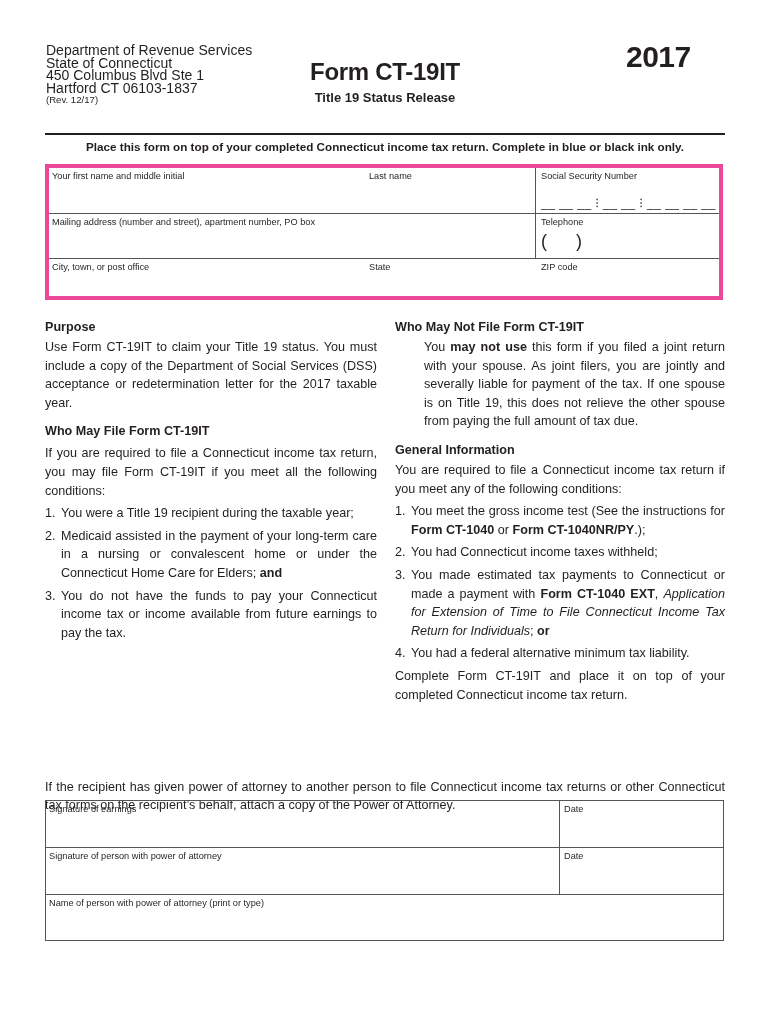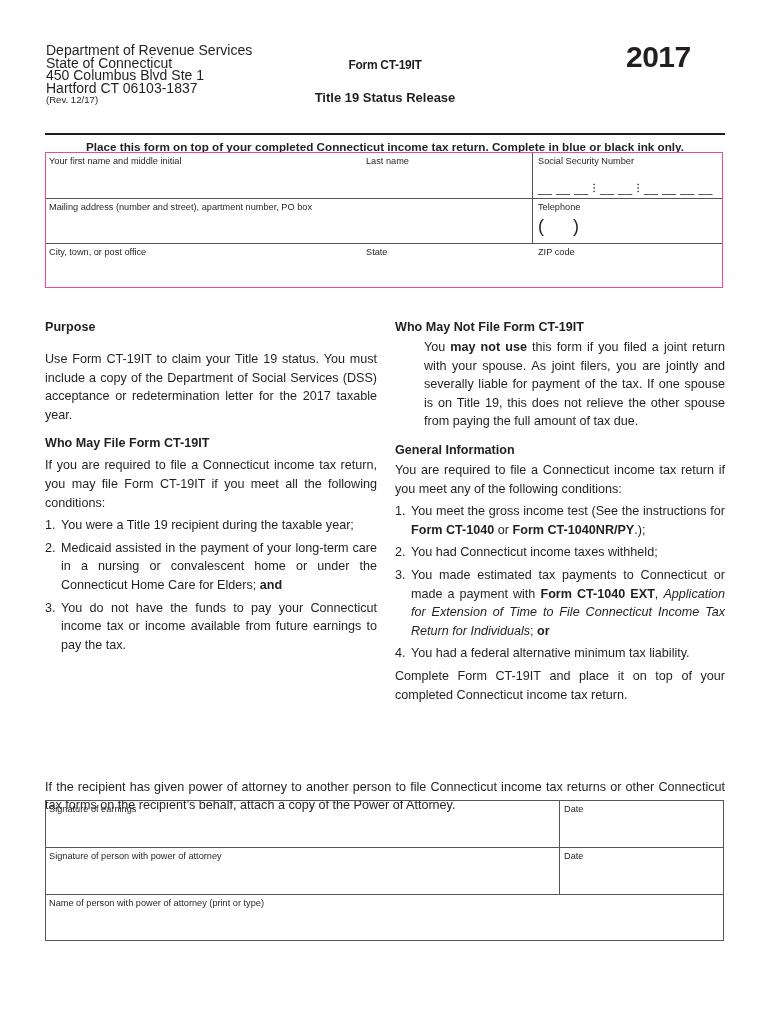--- a/index.html
+++ b/index.html
@@ -1,27 +1,27 @@
 <!DOCTYPE html>
 <html><head>
 <meta charset="utf-8">
 <style>
   html, body { margin:0; padding:0; background:#ffffff; }
   body { width:770px; height:1024px; position:relative; overflow:hidden; color:#231f20; font-family:"Liberation Sans", sans-serif; }
   .abs { position:absolute; }
   .agency { left:46px; top:44px; font-size:14px; line-height:12.6px; }
   .agency div { white-space:nowrap; }
   .rev { left:46px; top:94px; font-size:9.6px; }
-  .form-title { left:300px; top:58px; width:170px; text-align:center; font-size:12px; font-weight:bold; letter-spacing:-0.3px; }
+  .form-title { left:300px; top:58px; width:170px; text-align:center; font-size:24px; font-weight:bold; letter-spacing:-0.3px; }
   .form-subtitle { left:280px; top:90px; width:210px; text-align:center; font-size:13px; font-weight:bold; }
   .year { left:626px; top:40px; font-size:30px; font-weight:bold; letter-spacing:-0.5px; }
   .rule { left:45px; top:133px; width:680px; height:2px; background:#231f20; }
   .instruction { left:45px; top:140px; width:680px; text-align:center; font-size:11.7px; font-weight:bold; }
 
-  .table1 { left:45px; top:152px; width:678px; height:136px; border:1px solid #ec4899; box-sizing:border-box; }
+  .table1 { left:45px; top:164px; width:678px; height:136px; border:4px solid #ec4899; box-sizing:border-box; }
   .hline { position:absolute; left:0; right:0; height:1px; background:#555; }
   .vline { position:absolute; width:1px; background:#555; }
   .flabel { position:absolute; font-size:9.2px; color:#231f20; white-space:nowrap; }
   .ssn { position:absolute; left:492px; top:26px; font-size:12px; letter-spacing:0.5px; color:#333; white-space:nowrap; }
   .paren { position:absolute; font-size:18px; color:#231f20; }
 
   .col { position:absolute; font-size:12.6px; line-height:18.6px; }
   .col h3 { margin:0; font-size:12.6px; font-weight:bold; line-height:18px; }
   .col p { margin:0; text-align:justify; }
   .col .sp { height:10px; }
@@ -80,21 +80,21 @@
   <div class="abs" style="left:320px; top:91px; width:166px; height:44px;">
     <span class="flabel" style="left:0; top:3px;">State</span>
   </div>
   <div class="abs" style="left:487px; top:91px; width:190px; height:44px;">
     <span class="flabel" style="left:5px; top:3px;">ZIP code</span>
   </div>
 </div>
 
 <div class="col" style="left:45px; top:318px; width:332px;">
   <h3>Purpose</h3>
-  <p style="margin-top:14px;">Use Form CT-19IT to claim your Title 19 status. You must include a copy of the Department of Social Services (DSS) acceptance or redetermination letter for the 2017 taxable year.</p>
+  <p style="margin-top:2px;">Use Form CT-19IT to claim your Title 19 status. You must include a copy of the Department of Social Services (DSS) acceptance or redetermination letter for the 2017 taxable year.</p>
   <div class="sp"></div>
   <h3>Who May File Form CT-19IT</h3>
   <p style="margin-top:4px;">If you are required to file a Connecticut income tax return, you may file Form CT-19IT if you meet all the following conditions:</p>
   <div class="gap4"></div>
   <div class="li">
     <span class="num">1.</span>
     <span class="txt">You were a Title 19 recipient during the taxable year;</span>
   </div>
   <div class="gap4"></div>
   <div class="li">

